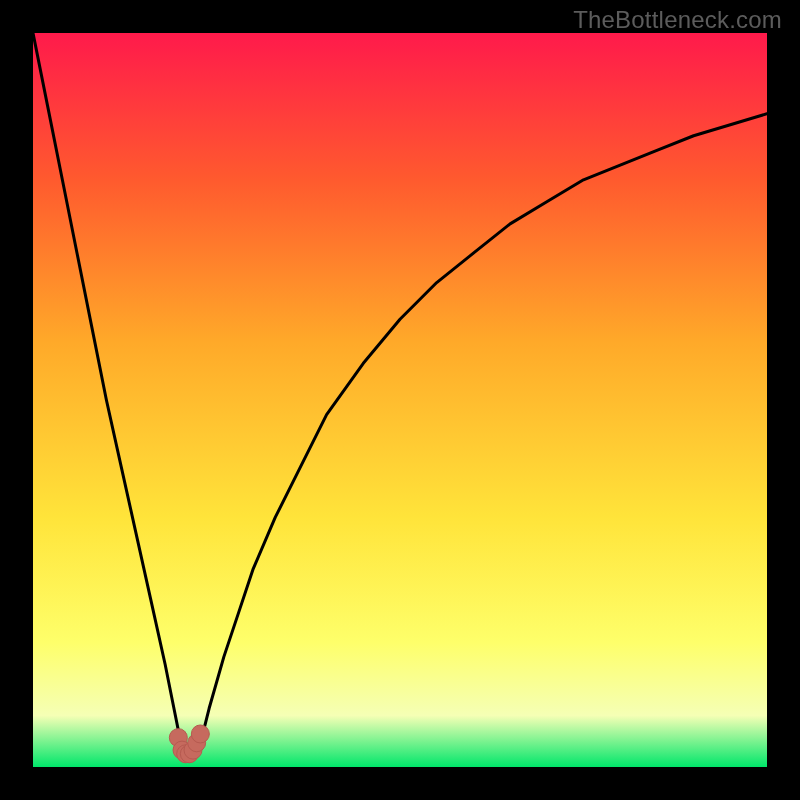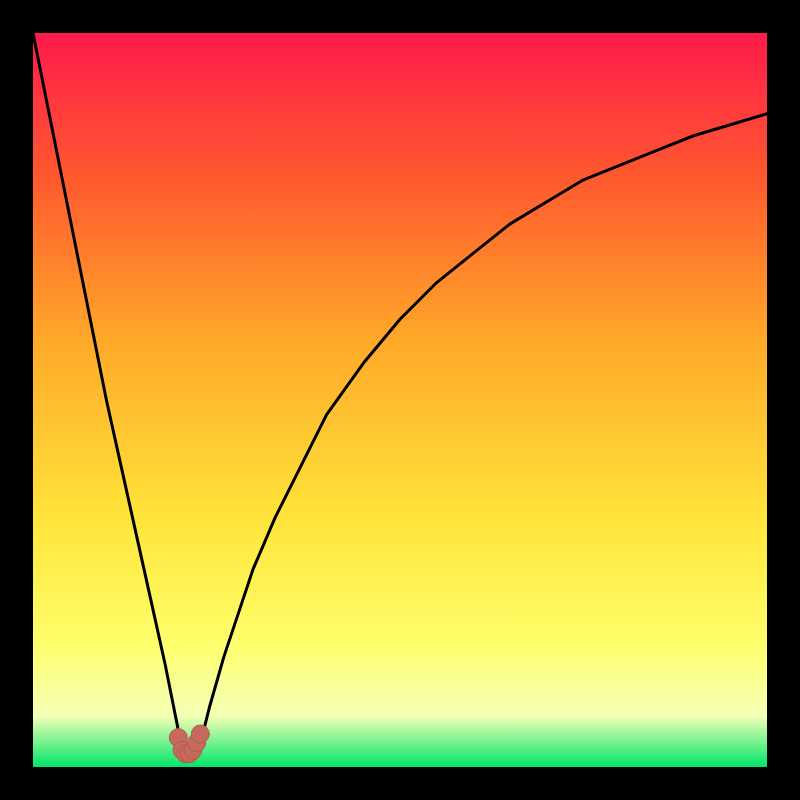--- a/index.html
+++ b/index.html
@@ -35,20 +35,21 @@
     font-weight: 400;
     letter-spacing: 0.2px;
   }
   svg { display: block; }
 </style>
 </head>
 <body>
 
 <div class="frame">
 
+  <div class="watermark">TheBottleneck.com</div>
 
   <div class="plot">
     <svg id="svg" width="734" height="734" viewBox="0 0 734 734">
       <defs>
         <linearGradient id="bg" x1="0" y1="0" x2="0" y2="1">
           <stop id="g0" offset="0%" stop-color="#ff1a4b"></stop>
           <stop id="g1" offset="20%" stop-color="#ff5a2e"></stop>
           <stop id="g2" offset="42%" stop-color="#ffa929"></stop>
           <stop id="g3" offset="66%" stop-color="#ffe43a"></stop>
           <stop id="g4" offset="83%" stop-color="#feff6a"></stop>

